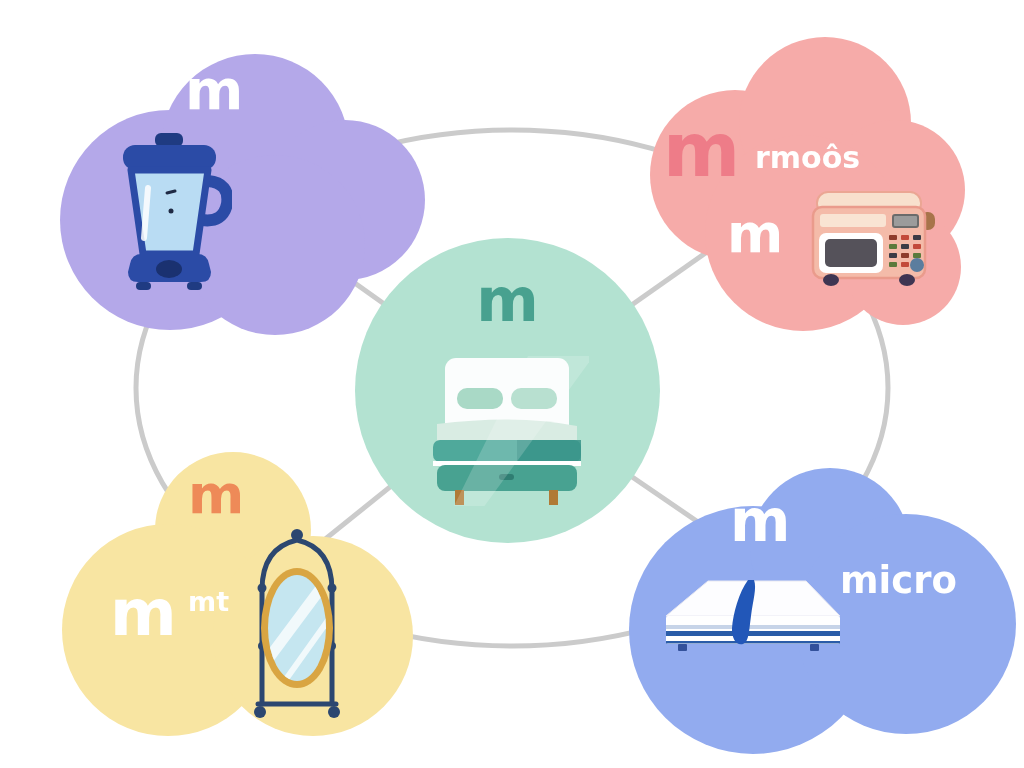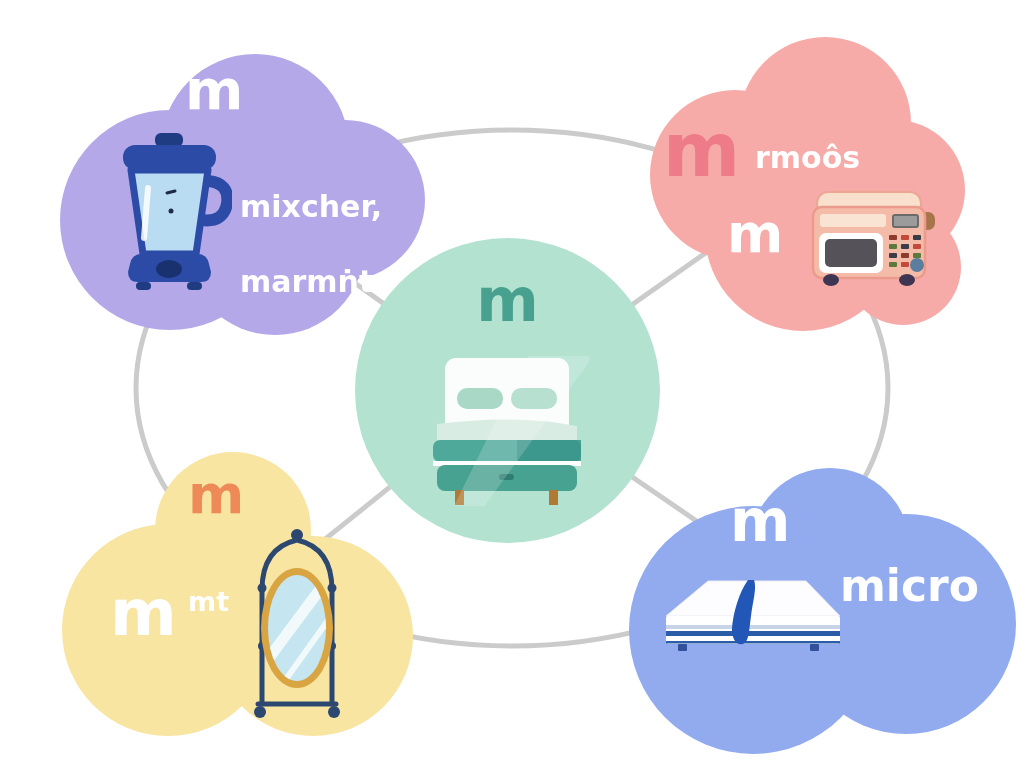--- a/index.html
+++ b/index.html
@@ -38,21 +38,21 @@
   .c-bed{left:70px;top:118px;}
 
   
   .bl-m{left:130px;top:20px;font-size:54px;color:#ee8a58;}
   .bl-m2{left:52px;top:133px;font-size:64px;color:#ffffff;}
   .bl-word{left:130px;top:137px;font-size:27px;}
   .bl-mirror{left:192px;top:80px;}
 
   
   .br-m{left:112px;top:30px;font-size:58px;color:#ffffff;}
-  .br-word{left:222px;top:96px;font-size:44px;}
+  .br-word{left:222px;top:96px;font-size:37px;}
   .br-mattress{left:36px;top:116px;}
 </style>
 </head>
 <body>
 
 <div class="stage">
 
   <svg class="bg-lines" width="1024" height="768" viewBox="0 0 1024 768">
     <ellipse cx="512" cy="388" rx="376" ry="258" fill="none" stroke="#cbcbcb" stroke-width="5"></ellipse>
     <line x1="508" y1="392" x2="245" y2="205" stroke="#cbcbcb" stroke-width="5"></line>
@@ -77,24 +77,20 @@
       <path d="M101 48 Q123 50 120 71 Q116 90 95 87" fill="none" stroke="#2b4ba6" stroke-width="12" stroke-linecap="round"></path>
       <path d="M24 37 L101 37 L89 121 L36 121 Z" fill="#b9dcf3" stroke="#2b4ba6" stroke-width="7" stroke-linejoin="round"></path>
       <line x1="41" y1="55" x2="37" y2="105" stroke="#ffffff" stroke-width="6" stroke-linecap="round" opacity="0.85"></line>
       <line x1="60" y1="60" x2="68" y2="58" stroke="#1f2a44" stroke-width="3" stroke-linecap="round"></line>
       <circle cx="64" cy="78" r="2.5" fill="#1f2a44"></circle>
       <path d="M34 121 L91 121 Q100 121 102 131 L104 139 Q104 149 94 149 L31 149 Q21 149 21 139 L23 131 Q25 121 34 121 Z" fill="#2b4ba6"></path>
       <ellipse cx="62" cy="136" rx="13" ry="9" fill="#1a3170"></ellipse>
       <rect x="29" y="149" width="15" height="8" rx="4" fill="#1f3b82"></rect>
       <rect x="80" y="149" width="15" height="8" rx="4" fill="#1f3b82"></rect>
     </svg>
-    <div class="word tl-label">
-      <div>mixcher,</div>
-      <div>marmṅte</div>
-    </div>
   </div>
 
   <div class="node node-tr">
     <svg class="cloud" viewBox="0 0 330 300">
       <g fill="#f6aba9">
         <circle cx="100" cy="140" r="85"></circle>
         <circle cx="190" cy="88" r="86"></circle>
         <circle cx="260" cy="155" r="70"></circle>
         <circle cx="168" cy="198" r="98"></circle>
         <circle cx="268" cy="232" r="58"></circle>

